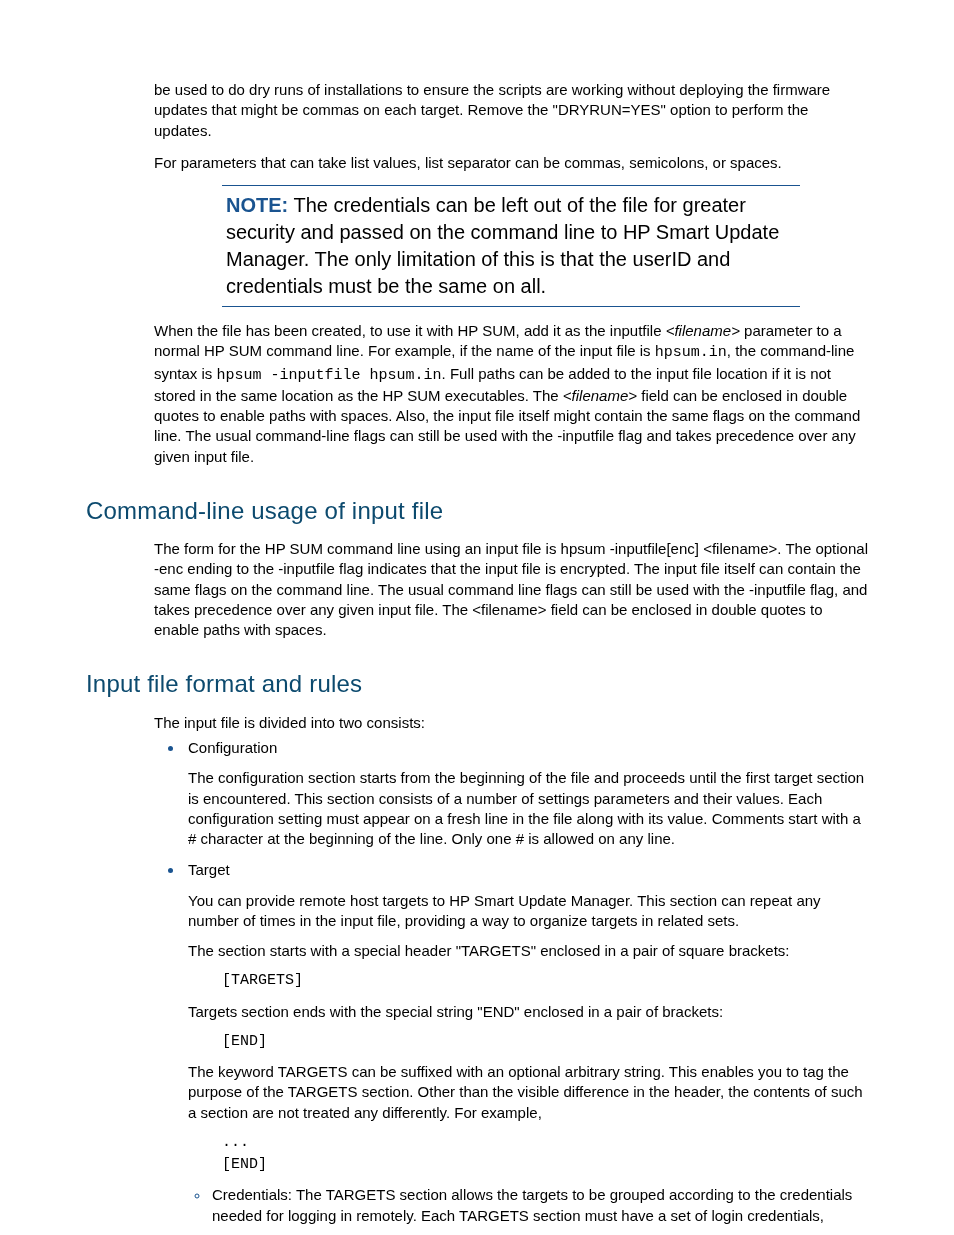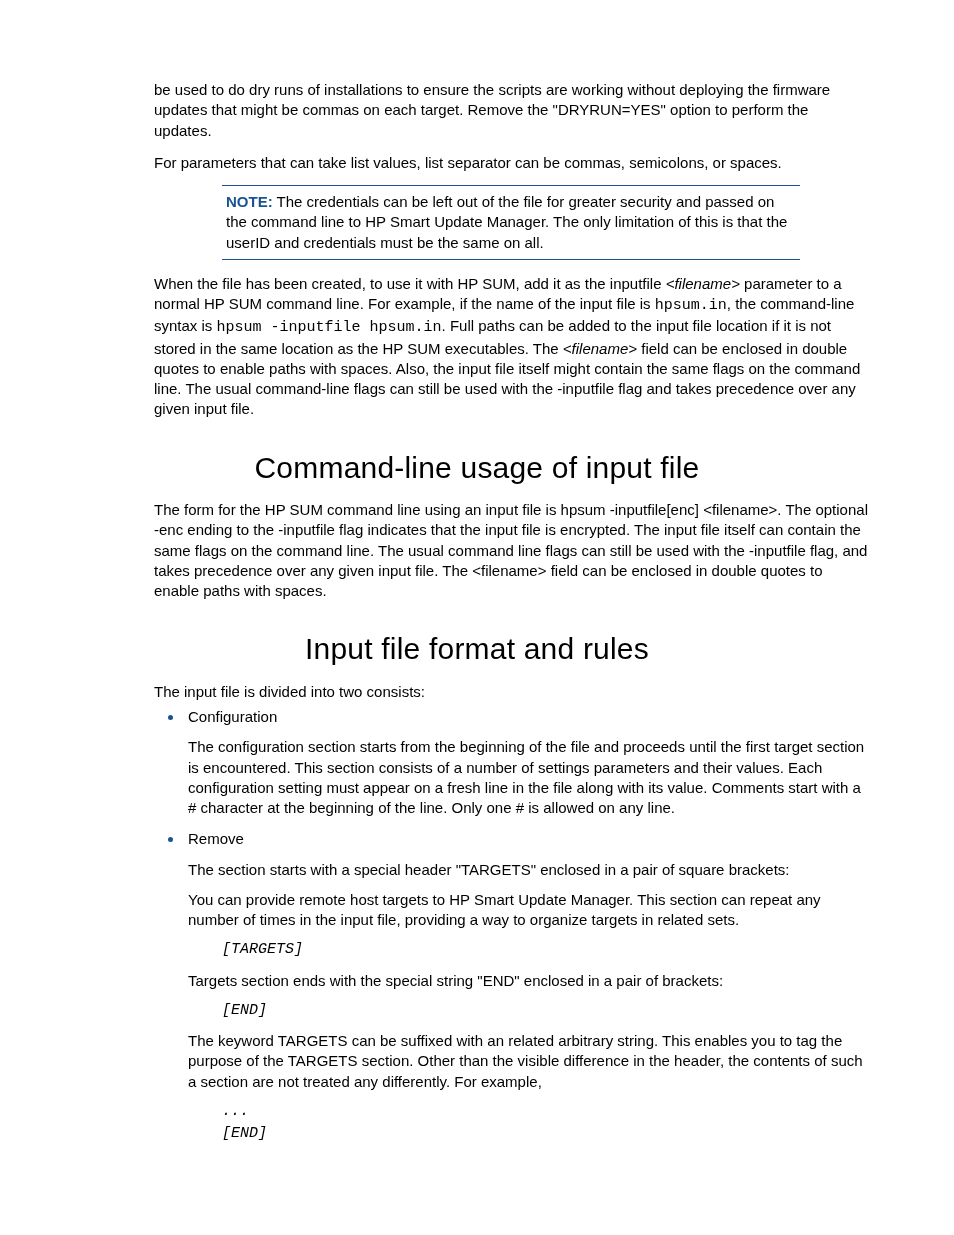--- a/index.html
+++ b/index.html
@@ -11,52 +11,50 @@
     line-height: 1.35;
     background: #fff;
   }
   .para { margin: 8px 0 12px 68px; }
   .para-first { margin: 0 0 12px 68px; }
   h2 {
     font-family: Arial, Helvetica, sans-serif;
     font-weight: 300;
     font-stretch: condensed;
     letter-spacing: 0.2px;
-    color: #000000;
-    font-size: 30px;
+    color: #0c4a6e;
+    font-size: 24px;
     margin: 28px 0 12px 0;
-    text-align: center;
   }
   .note-box {
     margin: 8px 68px 14px 136px;
     border-top: 1px solid #1a5490;
     border-bottom: 1px solid #1a5490;
     padding: 6px 4px;
-    font-size: 15px;
+    font-size: 20px;
     line-height: 1.35;
   }
   .note-label {
     color: #1a5490;
     font-weight: bold;
   }
   .mono { font-family: "Courier New", monospace; }
   .ital { font-style: italic; }
   ul.outer {
     list-style-type: disc;
     margin: 4px 0 0 68px;
     padding-left: 30px;
   }
   ul.outer > li::marker { color: #1a5490; font-size: 16px; }
   ul.outer > li { margin-bottom: 6px; padding-left: 4px; }
   .li-body { margin-top: 0; margin-bottom: 10px; }
   .li-body p { margin: 10px 0; }
   .code-indent {
     font-family: "Courier New", monospace;
     margin: 6px 0 10px 34px;
-    font-style: italic;
   }
   ul.inner {
     list-style-type: circle;
     margin: 6px 0 0 0;
     padding-left: 22px;
   }
   ul.inner > li::marker { color: #1a5490; font-size: 13px; }
   ul.inner > li { padding-left: 2px; }
 </style>
 </head>
@@ -80,25 +78,28 @@
 <p class="para" style="margin-bottom:4px">The input file is divided into two consists:</p>
 
 <ul class="outer">
   <li>
     <span>Configuration</span>
     <div class="li-body">
       <p>The configuration section starts from the beginning of the file and proceeds until the first target section is encountered. This section consists of a number of settings parameters and their values. Each configuration setting must appear on a fresh line in the file along with its value. Comments start with a # character at the beginning of the line. Only one # is allowed on any line.</p>
     </div>
   </li>
   <li>
-    <span>Remove</span>
+    <span>Target</span>
     <div class="li-body">
+      <p>You can provide remote host targets to HP Smart Update Manager. This section can repeat any number of times in the input file, providing a way to organize targets in related sets.</p>
       <p>The section starts with a special header "TARGETS" enclosed in a pair of square brackets:</p>
-      <p>You can provide remote host targets to HP Smart Update Manager. This section can repeat any number of times in the input file, providing a way to organize targets in related sets.</p>
       <div class="code-indent">[TARGETS]</div>
       <p>Targets section ends with the special string "END" enclosed in a pair of brackets:</p>
       <div class="code-indent">[END]</div>
-      <p>The keyword TARGETS can be suffixed with an related arbitrary string. This enables you to tag the purpose of the TARGETS section. Other than the visible difference in the header, the contents of such a section are not treated any differently. For example,</p>
+      <p>The keyword TARGETS can be suffixed with an optional arbitrary string. This enables you to tag the purpose of the TARGETS section. Other than the visible difference in the header, the contents of such a section are not treated any differently. For example,</p>
       <div class="code-indent" style="margin:2px 0 2px 34px">...</div>
       <div class="code-indent" style="margin-top:2px">[END]</div>
+      <ul class="inner">
+        <li>Credentials: The TARGETS section allows the targets to be grouped according to the credentials needed for logging in remotely. Each TARGETS section must have a set of login credentials,</li>
+      </ul>
     </div>
   </li>
 </ul>
 
 </body></html>

